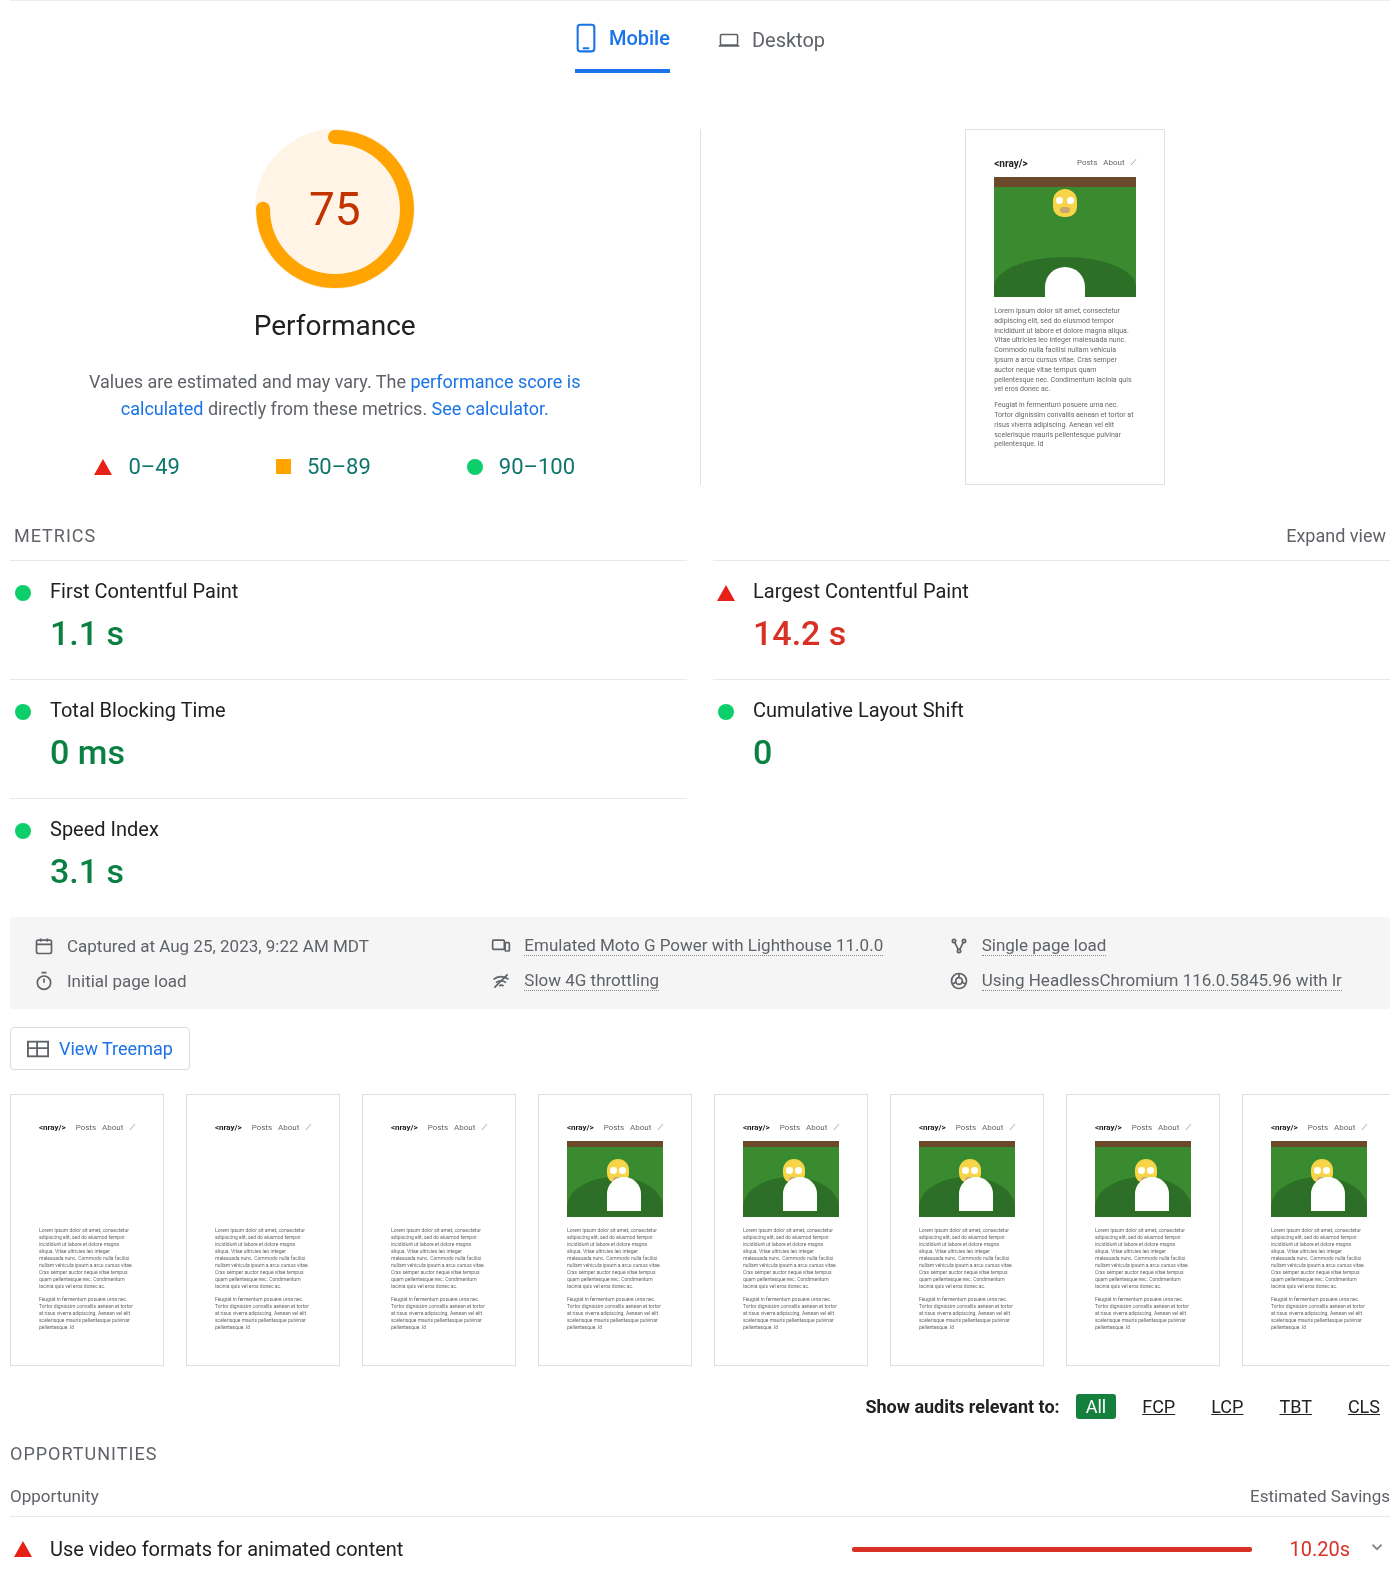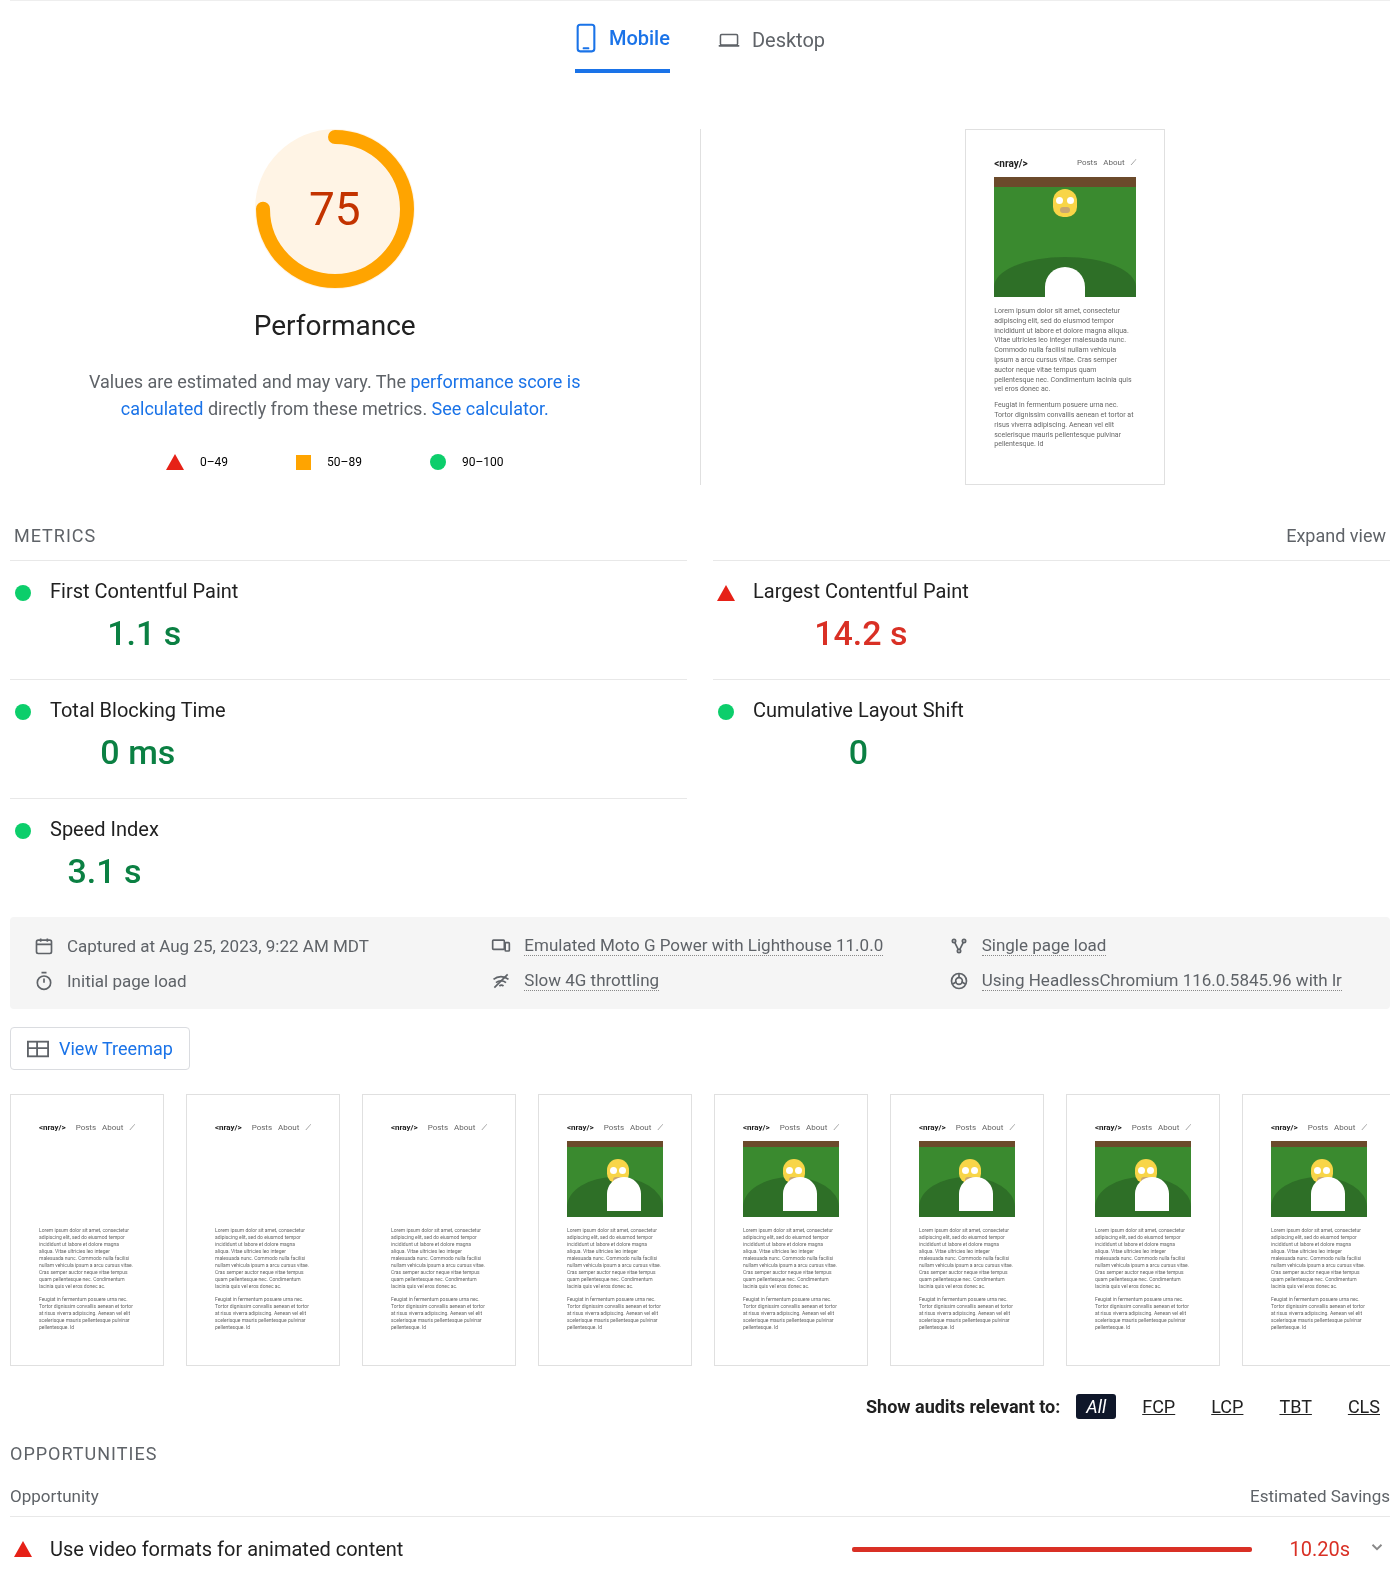--- a/index.html
+++ b/index.html
@@ -14,21 +14,21 @@
   .overview { display: flex; margin-top: 56px; }
   .overview-left { flex: 1; display:flex; flex-direction:column; align-items:center; border-right: 1px solid #e0e0e0; padding-right: 40px;}
   .overview-right { flex: 1; display:flex; justify-content:center; padding-left: 40px;}
   
   .gauge-wrap { position: relative; width: 160px; height: 160px; }
   .gauge-bg { position:absolute; inset:0; border-radius:50%; background:#fff4e5;}
   .gauge-score { position:absolute; inset:0; display:flex; align-items:center; justify-content:center; font-size: 46px; color:#c33300; font-weight:400;}
   .performance-label { font-size: 28px; margin-top: 20px; }
   .perf-desc { margin-top: 26px; font-size: 18px; color: #5f6368; text-align:center; max-width: 560px; line-height:1.5;}
   .perf-desc a { color:#1a73e8; text-decoration:none; }
-  .legend { display:flex; gap: 68px; margin-top: 32px; font-size: 12px; color:#000000;}
+  .legend { display:flex; gap: 96px; margin-top: 32px; font-size: 22px; color:#0f766e;}
   .legend-item { display:flex; align-items:center; gap:16px;}
   .tri { width:0;height:0;border-left:9px solid transparent;border-right:9px solid transparent;border-bottom:16px solid #e62117;}
   .sq { width:15px;height:15px;background:#ffa400;}
   .circ { width:16px;height:16px;border-radius:50%;background:#0cce6b;}
   
   .screenshot-card { width: 200px; border:1px solid #e0e0e0; padding:28px; font-size:8px; }
   .screenshot-card .hdr { display:flex; justify-content:space-between; font-weight:bold; font-size:10px; margin-bottom:8px;}
   .screenshot-card .hdr .links { font-weight:normal; font-size:8px; color:#666; display:flex; gap:6px;}
   .hero { width:100%; height:120px; background:#3a8a2f; position:relative; overflow:hidden; border-top:10px solid #6b4a2b;}
   .homer-head{position:absolute;top:2px;left:50%;transform:translateX(-50%);width:24px;height:28px;background:#f8d548;border-radius:12px 12px 10px 10px;}
@@ -36,21 +36,21 @@
   .homer-eye.l{left:3px;} .homer-eye.r{right:3px;}
   .homer-body{position:absolute;bottom:0;left:50%;transform:translateX(-50%);width:40px;height:30px;background:#fff;border-radius:20px 20px 0 0;}
   .homer-mouth{position:absolute;top:18px;left:50%;transform:translateX(-50%);width:10px;height:6px;background:#c9a671;border-radius:4px;}
   .bush{position:absolute;bottom:0;width:100%;height:40px;background:#2e6f27;border-radius:50% 50% 0 0 / 30px 30px 0 0;}
   .lipsum { margin-top:10px; font-size:7px; line-height:1.4; color:#666;}
   .lipsum p{margin-bottom:6px;}
   
   .metrics-hdr { display:flex; justify-content:space-between; align-items:center; margin-top:40px; padding: 0 4px;}
   .metrics-hdr .lbl { letter-spacing:1px; color:#5f6368; font-size:18px;}
   .metrics-hdr .exp { color:#5f6368; font-size:18px;}
-  .metrics-grid { display:grid; grid-template-columns: 1fr 1fr; column-gap: 26px; margin-top:14px;text-align:center;}
+  .metrics-grid { display:grid; grid-template-columns: 1fr 1fr; column-gap: 26px; margin-top:14px;}
   .metric { border-top:1px solid #e8e8e8; padding: 18px 4px 26px 4px; display:flex; gap:18px;}
   .metric .indicator { width:18px; display:flex; justify-content:center; padding-top:6px;}
   .metric .body .name { font-size:20px;}
   .metric .body .val { font-size:34px; font-weight:500; margin-top:10px;}
   .val.green{color:#0b8043;} .val.red{color:#d93025;}
   
   .env { background:#f5f5f5; border-radius:4px; padding:18px 24px; display:grid; grid-template-columns: 1fr 1fr 1fr; row-gap:14px; column-gap:40px; font-size:17px; color:#5f6368;}
   .env-item{display:flex;align-items:center;gap:13px;}
   .env-item .u{border-bottom:1px dotted #888;}
   .env svg{width:20px;height:20px;flex-shrink:0;}
@@ -64,21 +64,21 @@
   .filmstrip .screenshot-card .hdr{font-size:8px;}
   .filmstrip .hero{height:76px;border-top:6px solid #6b4a2b;}
   .filmstrip .empty-hero{height:76px;background:#fff;}
   .filmstrip .lipsum{font-size:5px;}
   .filmstrip .homer-full .homer-head{top:12px;left:40px;transform:none;width:22px;height:24px;}
   .filmstrip .homer-full .homer-body{bottom:6px;left:40px;transform:none;width:34px;height:34px;}
   
   .audit-filter{display:flex;justify-content:flex-end;align-items:center;gap:16px;margin-top:28px;font-size:18px;}
   .audit-filter .lbl{color:#212121;font-weight:bold;}
   .audit-filter .chip{padding:2px 10px;border-radius:3px;text-decoration:underline;cursor:pointer;}
-  .audit-filter .chip.active{background:#0f172a;color:#fff;text-decoration:none;font-style:italic;}
+  .audit-filter .chip.active{background:#15803d;color:#fff;text-decoration:none;}
   
   .section-label{letter-spacing:1px;color:#5f6368;font-size:18px;margin-top:24px;}
   .opp-hdr{display:flex;justify-content:space-between;color:#5f6368;font-size:17px;margin-top:22px;}
   .opp-row{display:flex;align-items:center;gap:18px;border-top:1px solid #e8e8e8;border-bottom:1px solid #e8e8e8;padding:20px 4px;margin-top:10px;}
   .opp-row .name{font-size:20px;flex:0 0 auto;}
   .opp-row .spacer{flex:1;}
   .opp-row .bar{width:400px;height:5px;background:#d93025;border-radius:2px;}
   .opp-row .sav{color:#d93025;font-size:20px;width:80px;text-align:right;}
   .opp-row .chev{color:#888;}
 </style>

